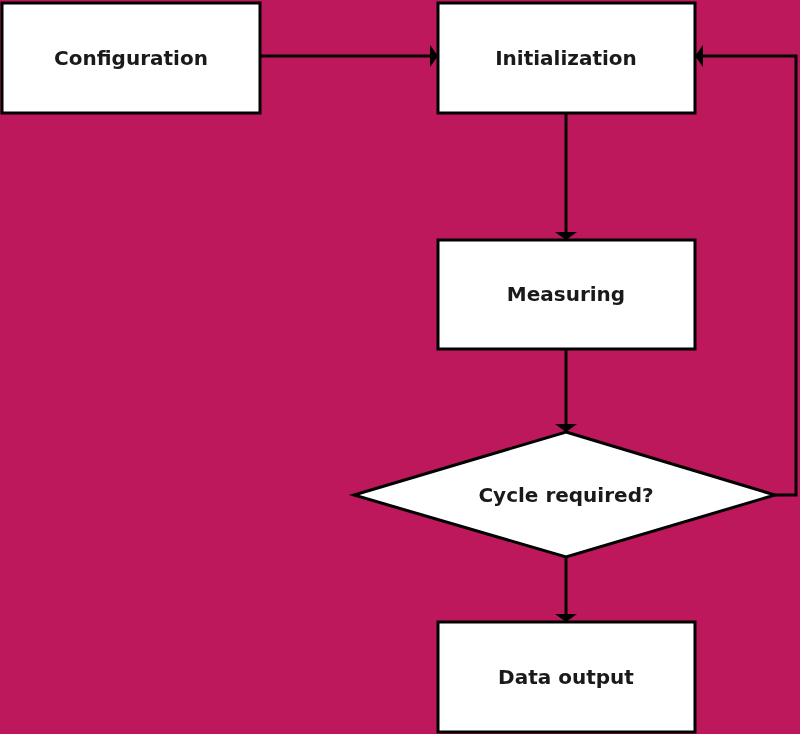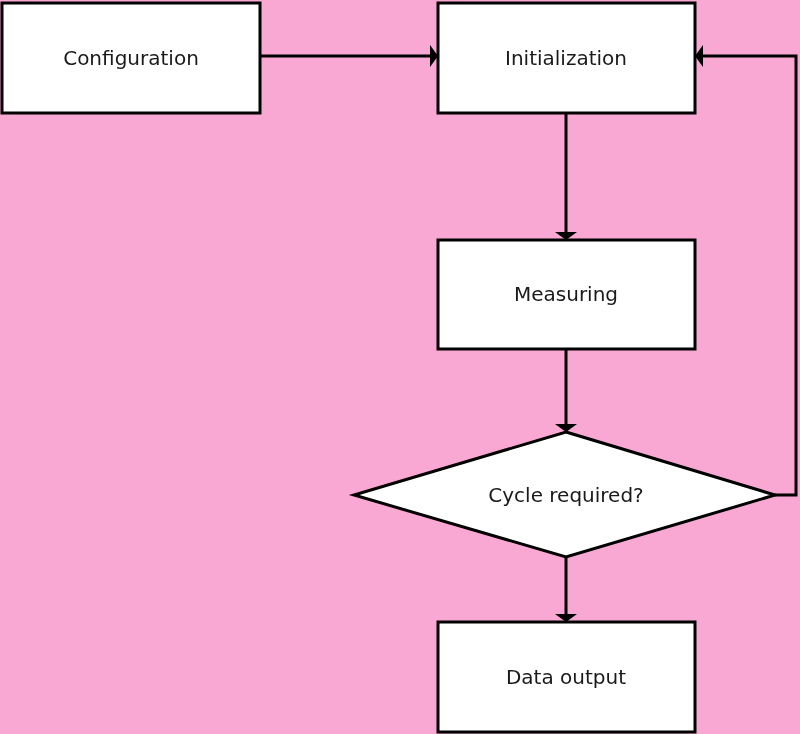--- a/index.html
+++ b/index.html
@@ -48,21 +48,21 @@
     font-size: 20px;
     fill: #1a1a1a;
     text-anchor: middle;
     dominant-baseline: middle;
     white-space: pre;
   }
 </style>
 </head>
 <body>
 
-<div id="canvas" style="background: #f9a8d4;">
+<div id="canvas" style="background: #be185d; font-weight: bold;">
   <svg id="flow-svg" viewBox="0 0 800 734" xmlns="http://www.w3.org/2000/svg">
 
     <g>
       <path class="edge-line" d="M 260 56 L 430 56" stroke="#000000"></path>
       <path class="arrow-head" d="M 430 45 L 438 56 L 430 67 Z" fill="#000000"></path>
     </g>
 
     <g>
       <path class="edge-line" d="M 566 113 L 566 232" stroke="#000000"></path>
       <path class="arrow-head" d="M 555 232 L 566 240 L 577 232 Z" fill="#000000"></path>

